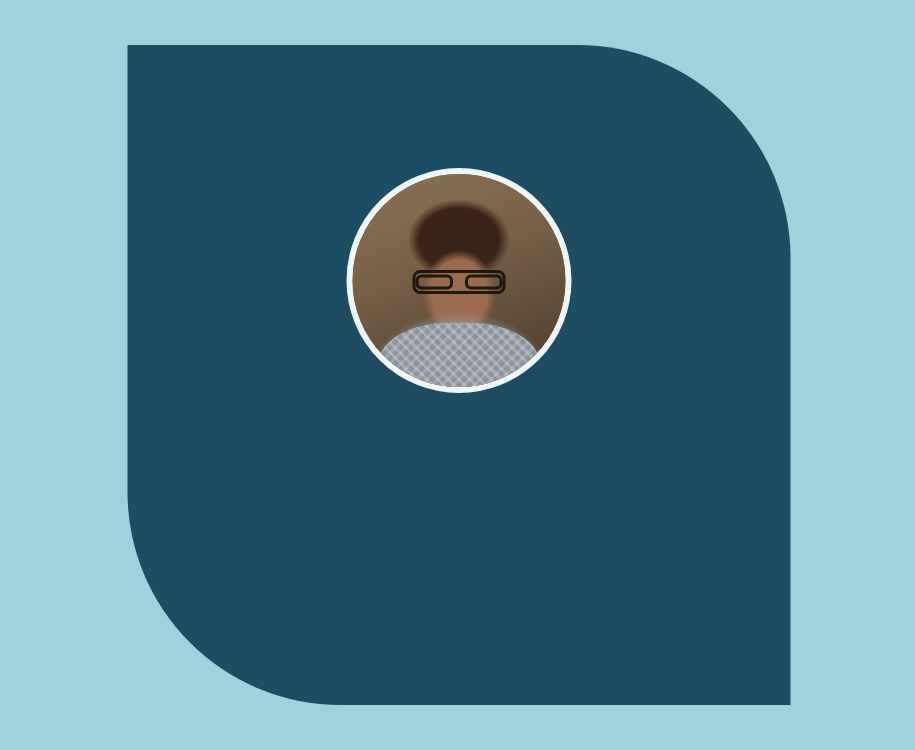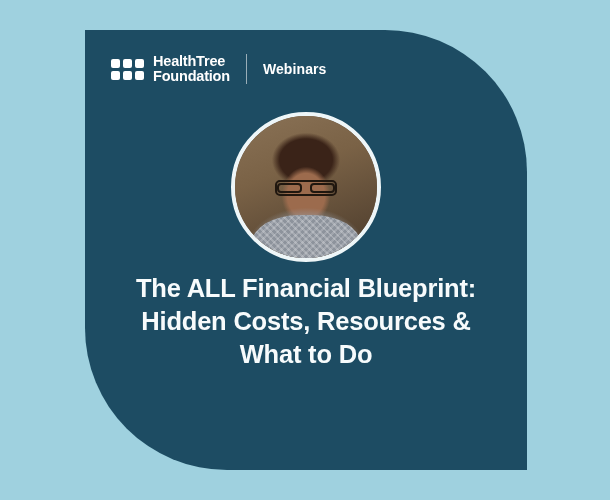--- a/index.html
+++ b/index.html
@@ -166,41 +166,24 @@
     letter-spacing: 0.1px;
   }
 </style>
 </head>
 <body>
 
 <div id="canvas">
 
   <div id="card">
 
-    <div id="brand">
-      <div id="logo-grid">
-        <i></i>
-        <i></i>
-        <i></i>
-        <i></i>
-        <i></i>
-        <i></i>
-      </div>
-      <div id="brand-wordmark">HealthTree
-Foundation</div>
-      <div id="brand-divider"></div>
-      <div id="brand-section">Webinars</div>
-    </div>
 
     <div id="portrait">
       <div class="photo">
         <div class="shirt"></div>
         <div class="glasses"></div>
       </div>
     </div>
 
-    <div id="headline">The ALL Financial Blueprint:
-Hidden Costs, Resources &amp;
-What to Do</div>
 
 
   </div>
 </div>
 
 </body></html>

